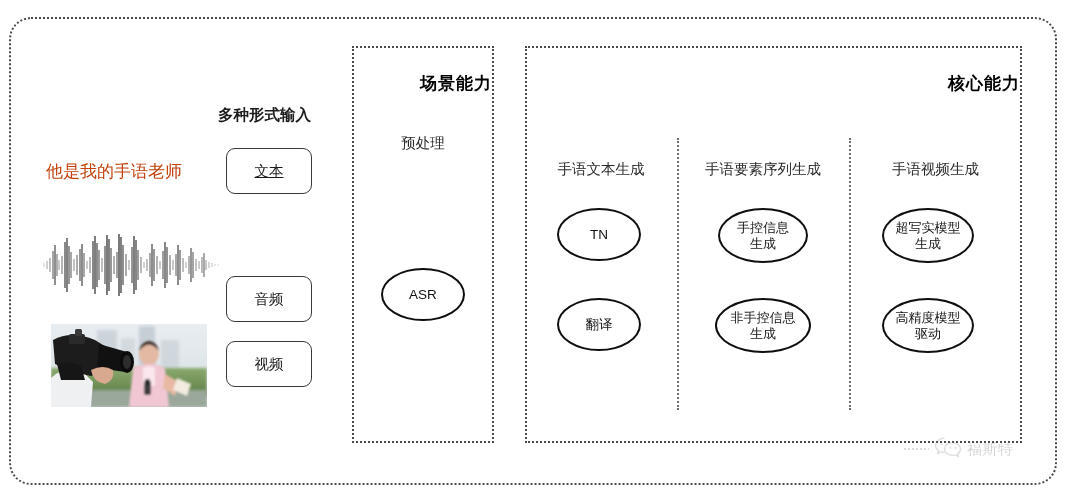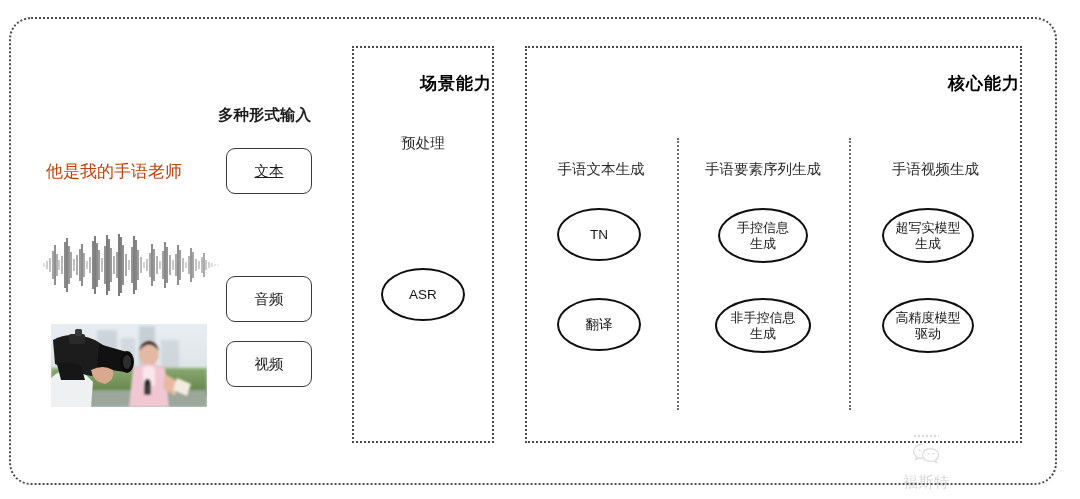--- a/index.html
+++ b/index.html
@@ -281,21 +281,21 @@
       <span>生成</span>
     </span>
   </div>
   <div class="ellipse two-line" style="left:882px;top:298px;width:92px;height:55px;">
     <span>
       <span>高精度模型</span><br>
       <span>驱动</span>
     </span>
   </div>
 
-  <div class="watermark" style="left:903px;top:435px;flex-direction:column;">
+  <div class="watermark" style="left:903px;top:435px;">
     <div class="wm-dots"></div>
     <span>
       <svg width="30" height="24" viewBox="0 0 30 24">
         <g fill="none" stroke="#8d8d8d" stroke-width="1.3">
           <path d="M11.5 3.2C6.5 3.2 2.5 6.4 2.5 10.3c0 2.2 1.3 4.2 3.3 5.5l-.9 2.7 3.1-1.6c1.1.3 2.3.5 3.5.5"></path>
           <path d="M19.5 7.6c4.6 0 8 2.9 8 6.4 0 2-1.1 3.8-2.9 5l.8 2.4-2.8-1.4c-1 .3-2 .4-3.1.4-4.6 0-8-2.9-8-6.4s3.4-6.4 8-6.4z"></path>
         </g>
         <circle cx="8.6" cy="9.2" r="1.05" fill="#8d8d8d"></circle>
         <circle cx="14.2" cy="9.2" r="1.05" fill="#8d8d8d"></circle>
         <circle cx="17.4" cy="12.8" r="0.95" fill="#8d8d8d"></circle>

